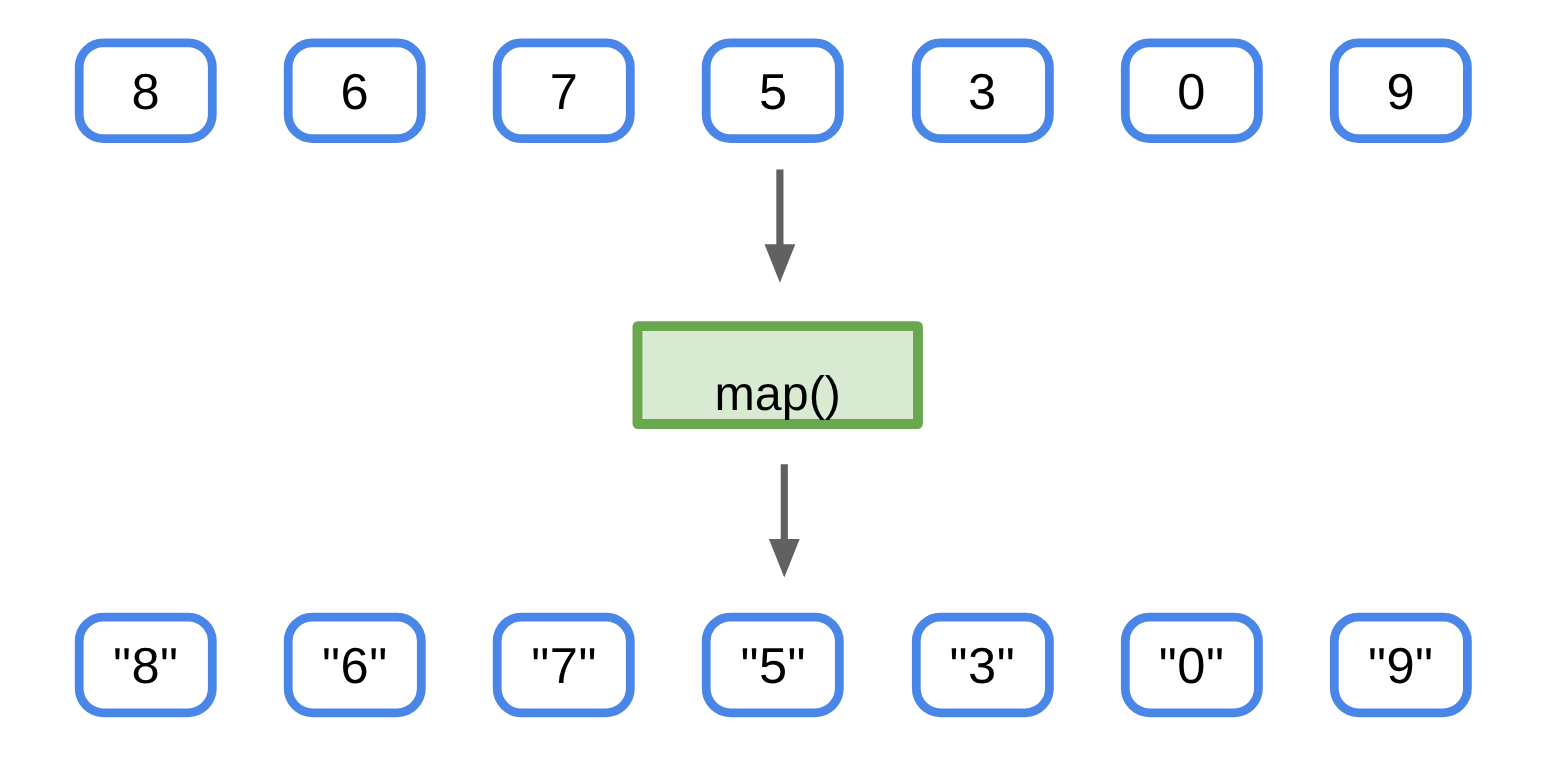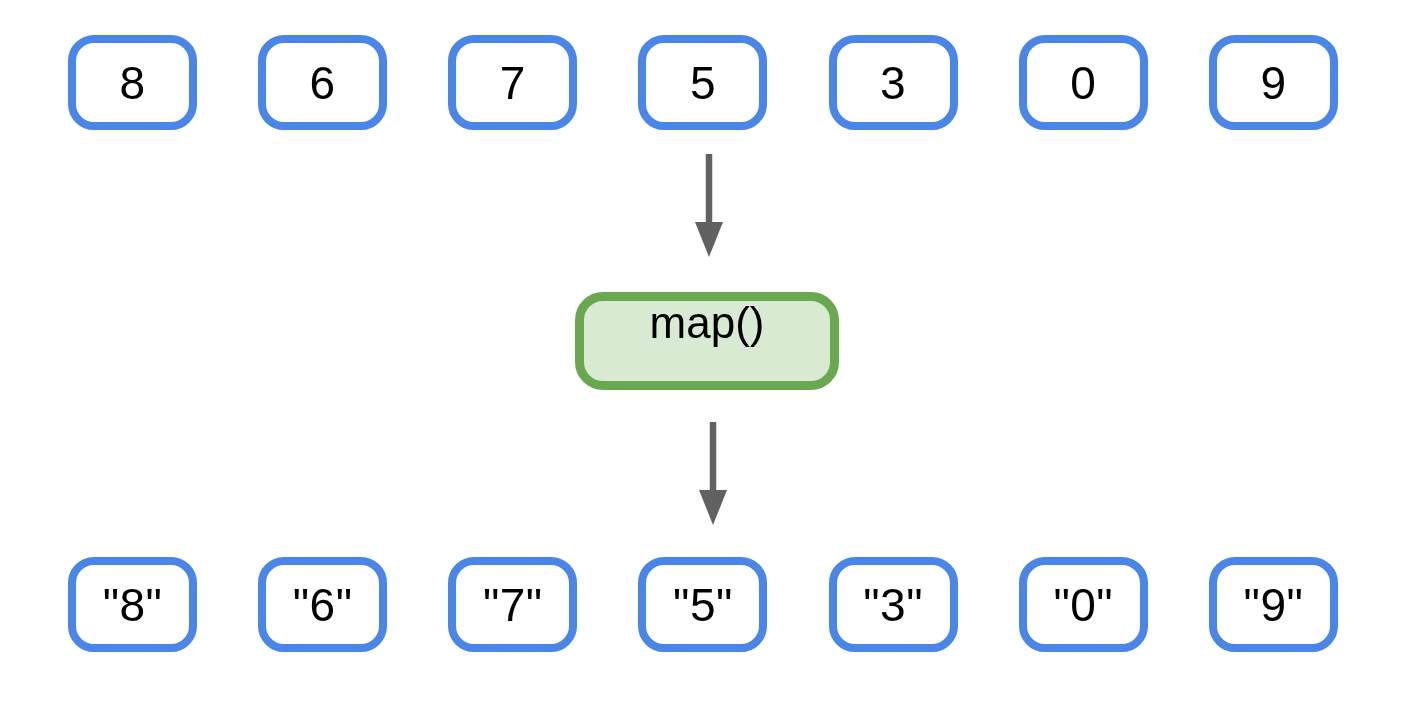--- a/index.html
+++ b/index.html
@@ -41,23 +41,23 @@
   }
   .map-box {
     position: absolute;
     box-sizing: border-box;
     left: 575px;
     top: 292px;
     width: 264px;
     height: 98px;
     background: var(--map-fill, #d9ead3);
     border: 9px solid var(--map-border, #6aa84f);
-    border-radius: 28px;
+    border-radius: 5px;
     display: flex;
-    align-items: flex-start;
+    align-items: flex-end;
     justify-content: center;
     font-size: 44px;
     line-height: 1;
     color: var(--text, #000000);
   }
   .arrow {
     position: absolute;
     width: 30px;
     height: 105px;
   }

